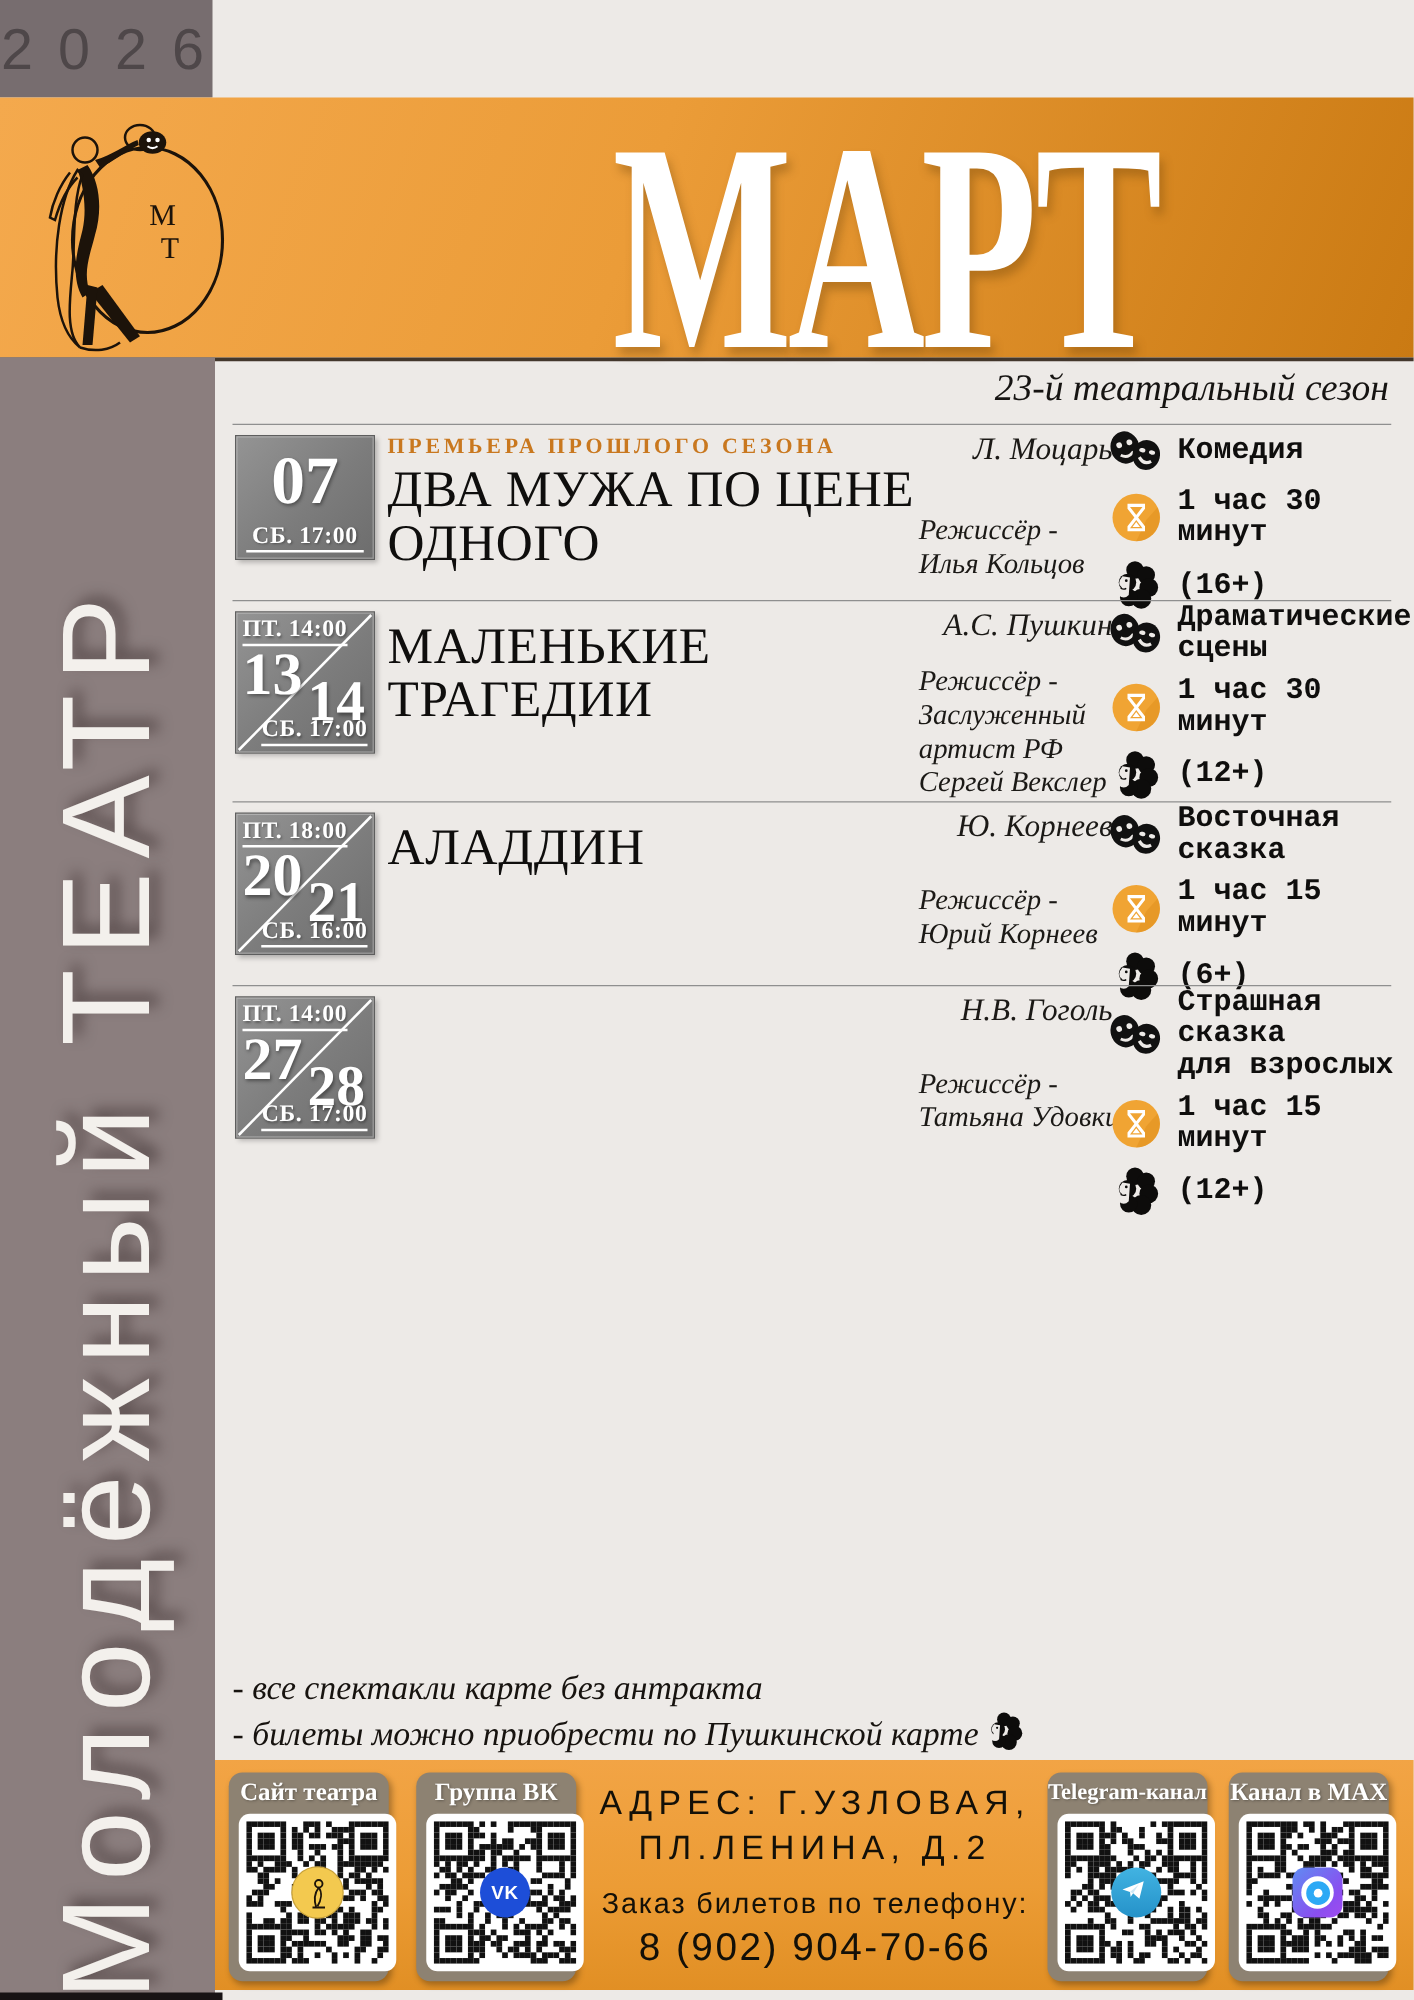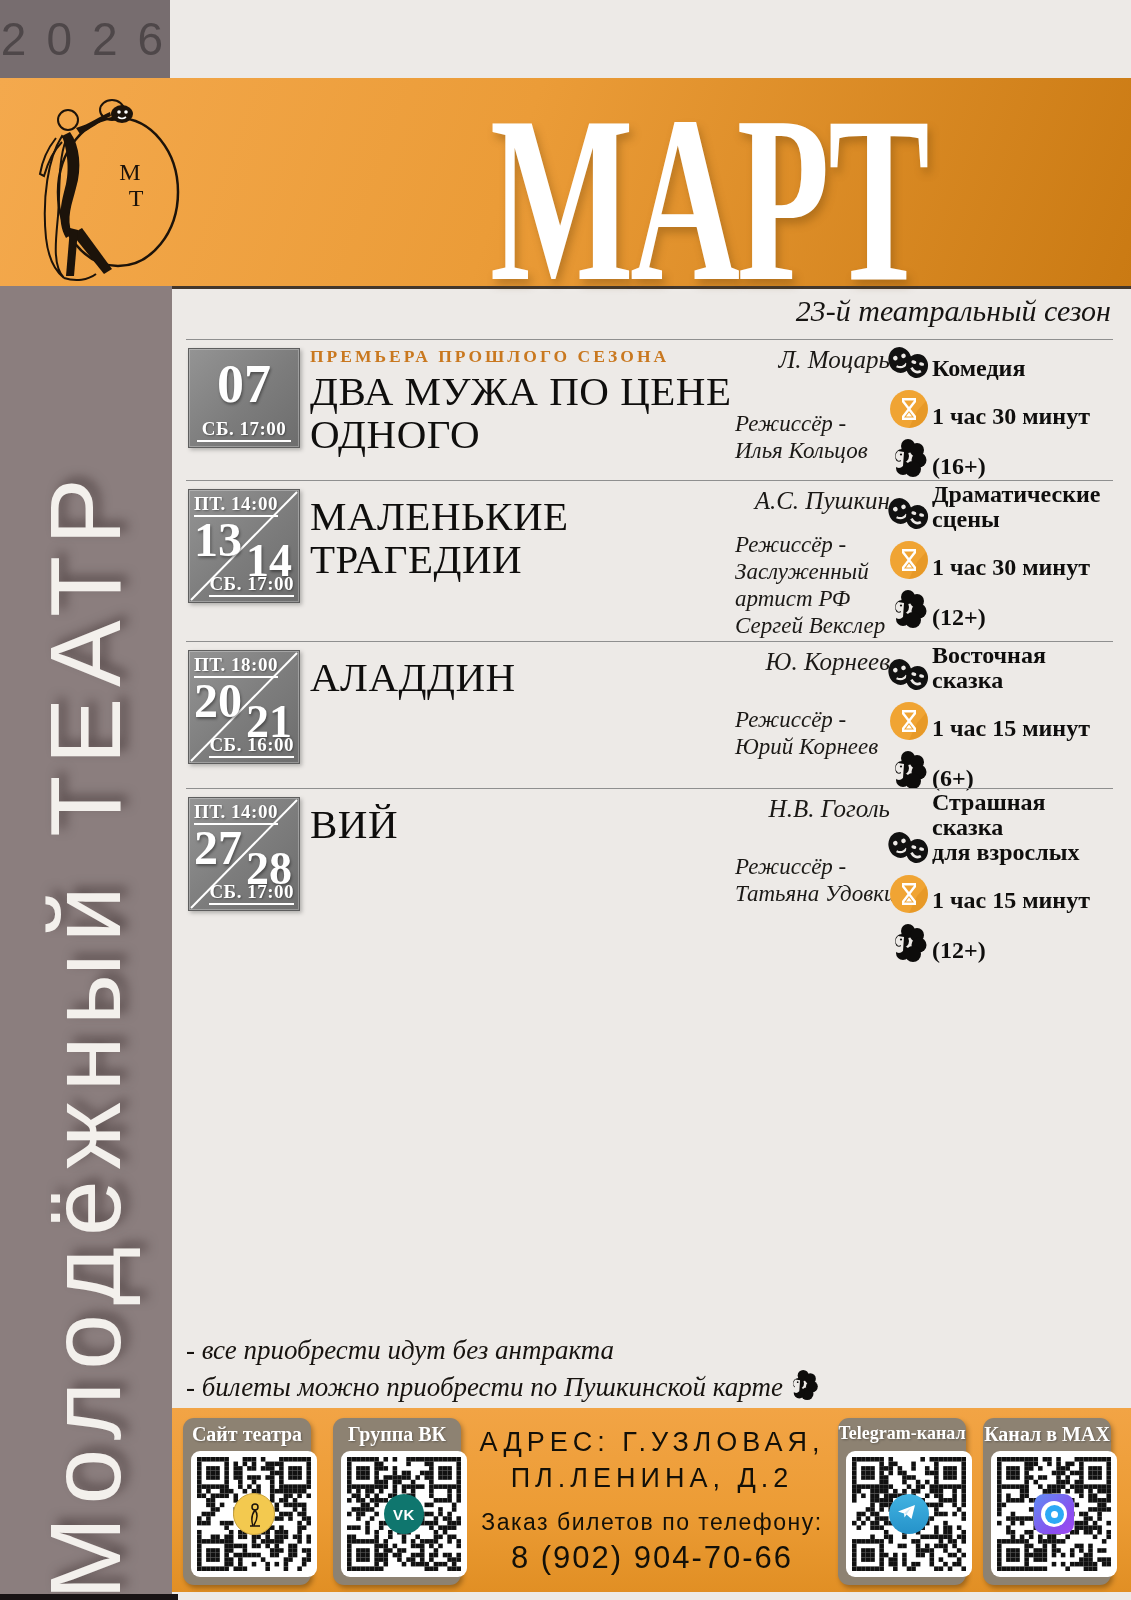--- a/index.html
+++ b/index.html
@@ -86,21 +86,21 @@
     font-style:italic;font-size:25px;color:#1b1916;
   }
   .director{
     position:absolute;left:549px;top:64px;width:240px;
     font-style:italic;font-size:23px;line-height:1.18;color:#1b1916;white-space:pre-line;
   }
   .row-0 .director{top:70px}
   .row-1 .director{top:50px}
   
   .info{position:absolute;left:700px;top:1px;width:235px;}
-  .info-row{display:flex;align-items:flex-end;margin-bottom:8px;min-height:40px;}
+  .info-row{display:flex;align-items:center;gap:10px;margin-bottom:8px;min-height:40px;font-family:Liberation Mono, monospace;}
   .info-icon{flex:0 0 46px;display:flex;justify-content:center;}
   .info-text{font-weight:bold;font-size:24px;line-height:1.05;white-space:pre-line;color:#0f0e0d;}
   
   .notes{position:absolute;left:186px;top:1334px;font-style:italic;font-size:27px;
     line-height:1.25;color:#17130f;}
   .notes .mini-icon{vertical-align:-6px;margin-left:6px;}
   
   .footer{
     position:absolute;left:172px;top:1408px;width:959px;height:184px;
     background:linear-gradient(180deg,#f2a445 0%,#ec9c35 55%,#e18f24 100%);
@@ -114,21 +114,21 @@
     font-family:"Liberation Serif",serif;text-shadow:1px 1px 2px rgba(0,0,0,.3);white-space:nowrap;
   }
   .qr-label.small{font-size:18px;}
   .qr-white{position:absolute;left:8px;top:33px;width:126px;height:126px;background:#fff;border-radius:9px;}
   .qr-white svg{position:absolute;left:6px;top:6px;}
   .qr-logo{
     position:absolute;left:50%;top:50%;transform:translate(-50%,-50%);
     width:40px;height:40px;border-radius:50%;display:flex;align-items:center;justify-content:center;
   }
   .logo-theater{background:#f3c94f;border:1px solid #c9a23a;}
-  .logo-vk{background:#0f766e;color:#fff;font-family:"Liberation Sans",sans-serif;
+  .logo-vk{background:#1d4ed8;color:#fff;font-family:"Liberation Sans",sans-serif;
     font-weight:bold;font-size:15px;letter-spacing:.5px;}
   .logo-tg{background:linear-gradient(180deg,#41b3e2,#2592c9);}
   .logo-max{border-radius:10px;background:linear-gradient(135deg,#5f8cf2 0%,#8a4ef0 70%,#a04bf0 100%);}
   .logo-max .bub{width:26px;height:26px;border-radius:50%;background:#fff;
     display:flex;align-items:center;justify-content:center;}
   .logo-max .bub .in{width:19px;height:19px;border-radius:50%;background:#2da9f5;position:relative;}
   .logo-max .bub .in::after{content:"";position:absolute;left:6px;top:6px;width:7px;height:7px;
     border-radius:50%;background:#fff;}
   .addr{
     position:absolute;left:278px;top:16px;width:404px;text-align:center;color:#131008;
@@ -396,24 +396,20 @@
     <div class="perf-row row-3">
     <div class="datebox">
       <svg class="diag" viewBox="0 0 110 112" preserveAspectRatio="none">
         <line x1="2" y1="110" x2="108" y2="2" stroke="#ffffff" stroke-width="2"></line>
       </svg>
       <span class="d-label d-top">ПТ. 14:00</span>
       <span class="d-day d-day1">27</span>
       <span class="d-day d-day2">28</span>
       <span class="d-label d-bottom">СБ. 17:00</span>
     </div>
-    <div class="row-main">
-
-      <div class="title">ВИЙ</div>
-    </div>
     <div class="author">Н.В. Гоголь</div>
     <div class="director">Режиссёр -
 Татьяна Удовкина</div>
     <div class="info">
       <div class="info-row">
         <span class="info-icon">
           <svg width="46" height="36" viewBox="0 0 46 36">
             <g transform="rotate(-16 14 15)">
               <ellipse cx="14" cy="15" rx="11.5" ry="13" fill="#111"></ellipse>
               <circle cx="10" cy="12" r="2.3" fill="#edeae7"></circle>
@@ -460,21 +456,21 @@
             <path d="M6.5 23.5 q2.5 1.5 4.5 .2" stroke="#0d0c0b" stroke-width="1" fill="none"></path>
           </svg>
         </span>
         <span class="info-text">(12+)</span>
       </div>
     </div>
   </div>
   </div>
 
 <div class="notes">
-  <div>- все приобрести идут без антракта</div>
+  <div>- все спектакли карте без антракта</div>
   <div><span>- билеты можно приобрести по Пушкинской карте</span><span class="mini-icon"><svg width="30" height="34" viewBox="0 0 38 42">
           <g fill="#0d0c0b">
             <circle cx="18" cy="9" r="7"></circle>
             <circle cx="27" cy="13" r="7"></circle>
             <circle cx="29" cy="23" r="7.5"></circle>
             <circle cx="23" cy="32" r="8"></circle>
             <circle cx="13" cy="31" r="7"></circle>
             <circle cx="12" cy="19" r="7"></circle>
           </g>
           <path d="M8 14 Q3 20 7.5 23 L5 29 Q9 33 13 29 L14 15 Z" fill="#edeae7"></path>

